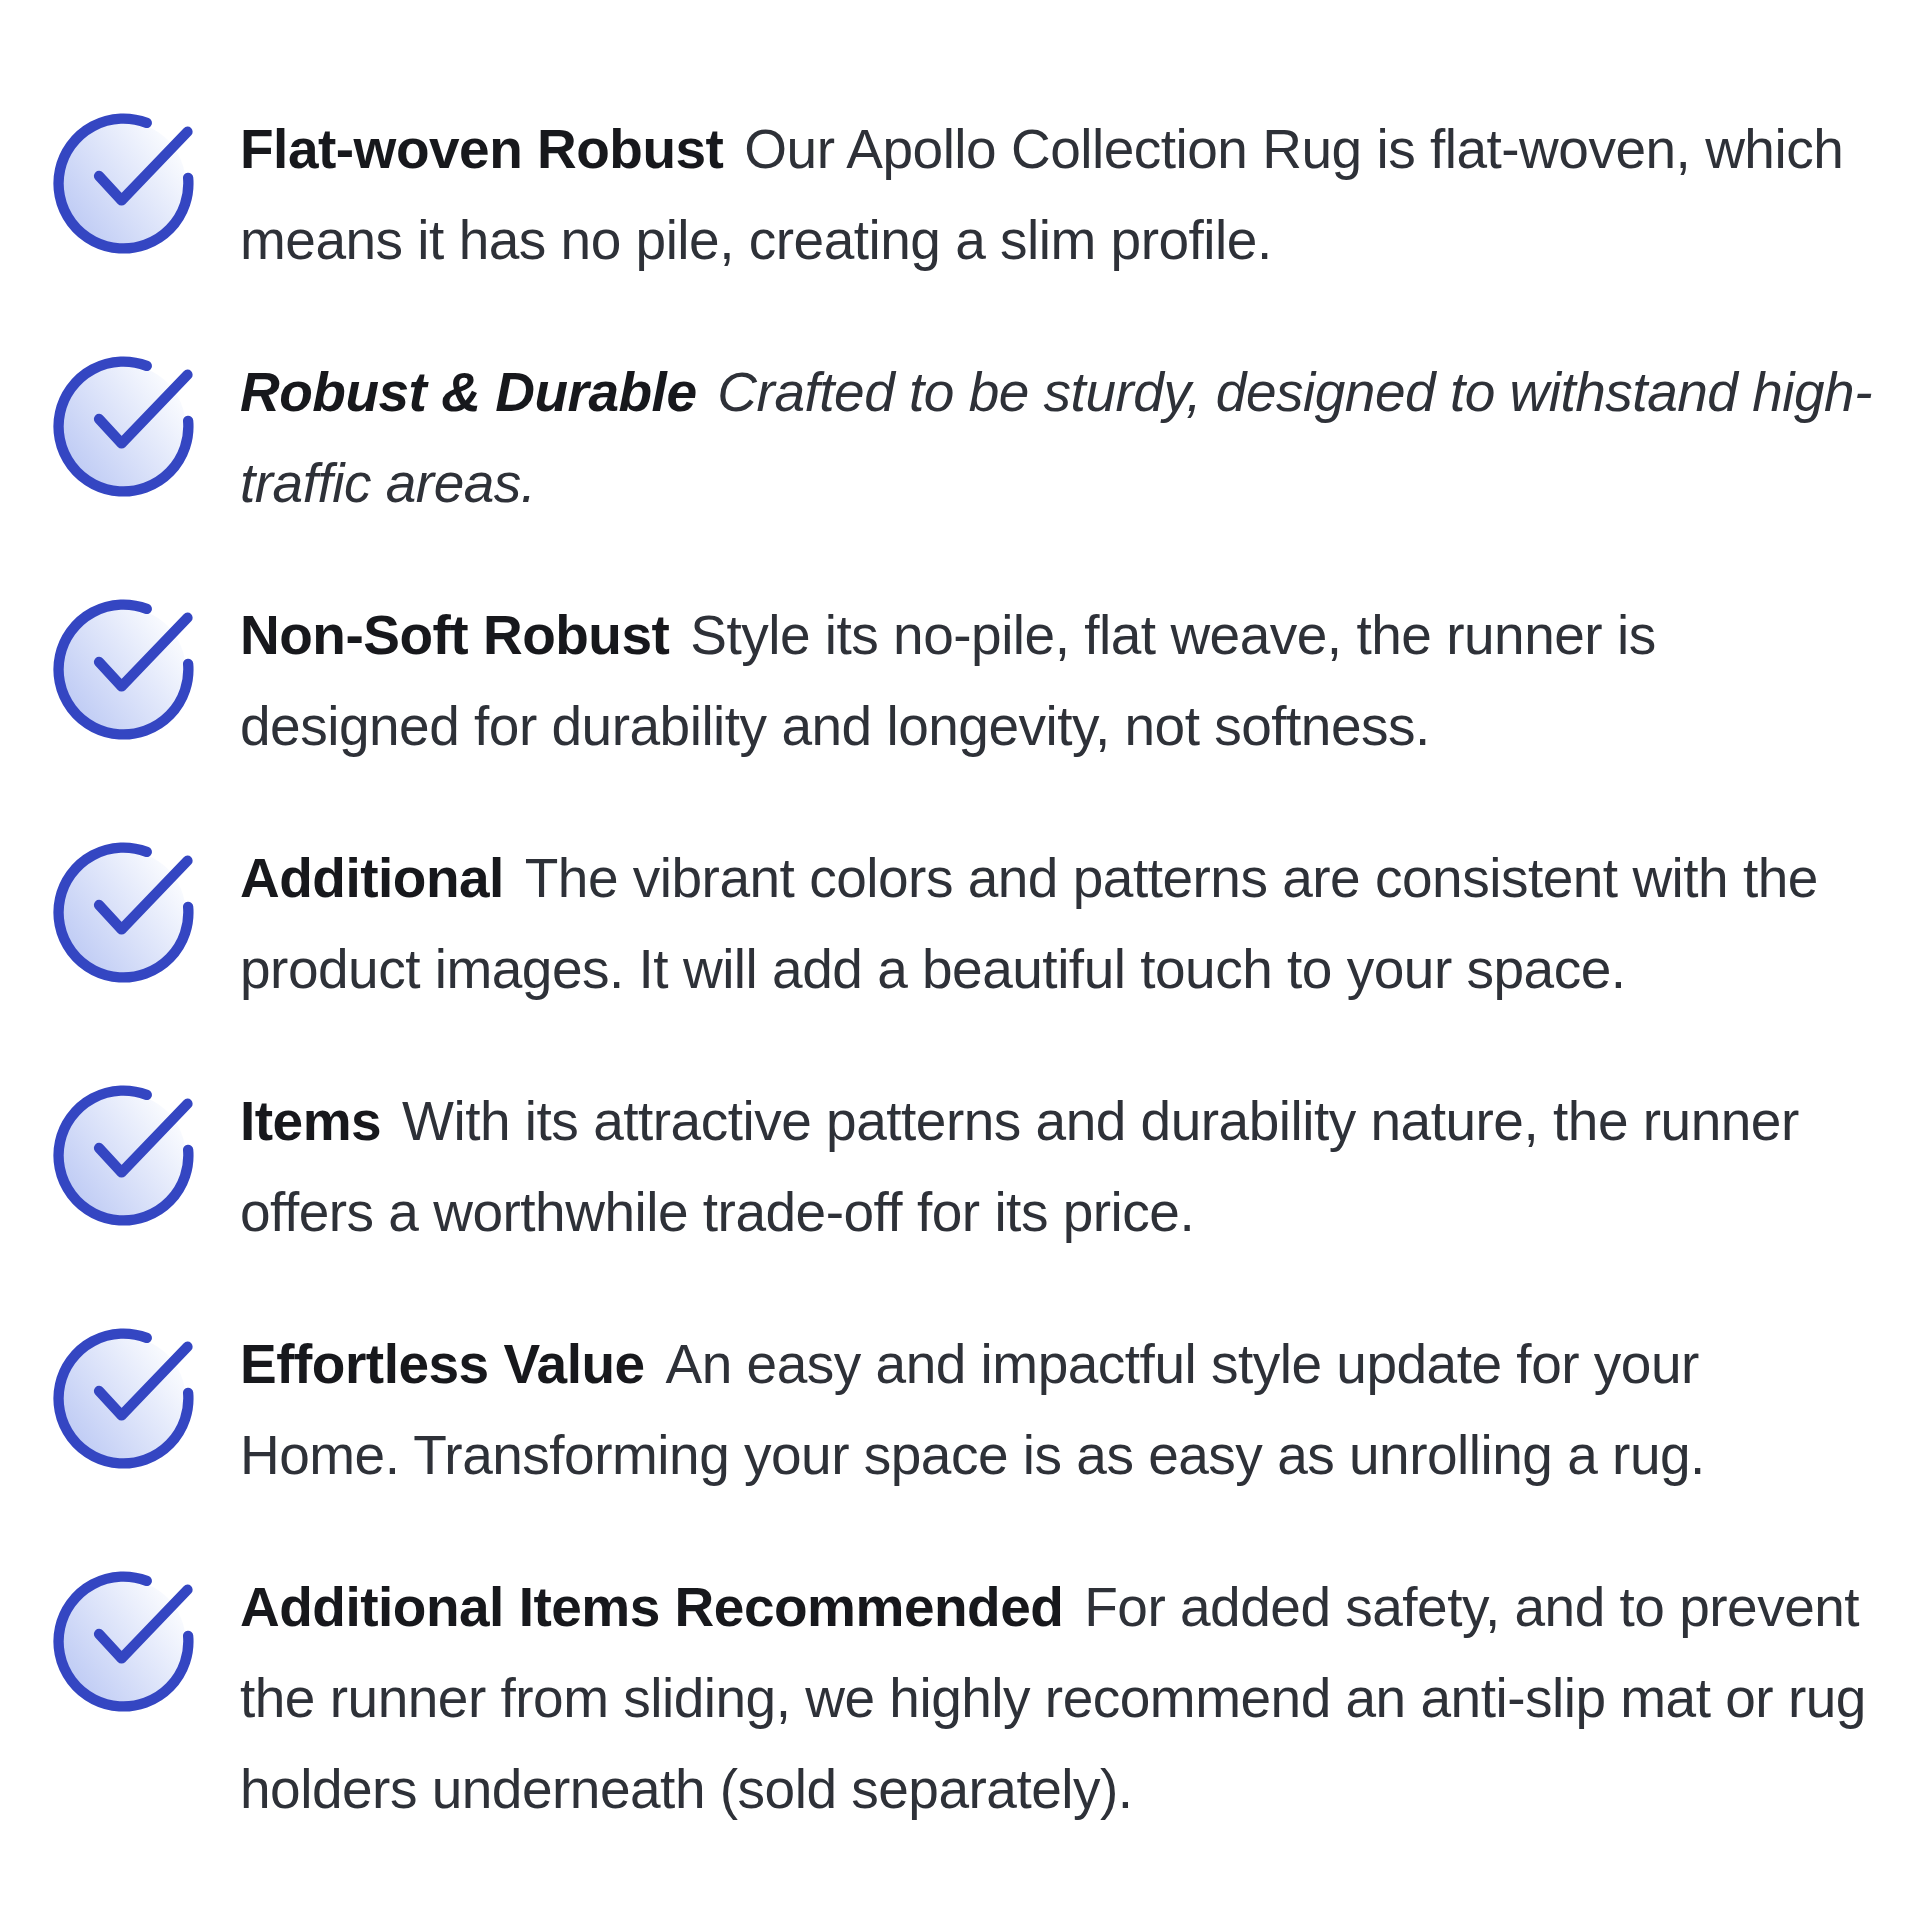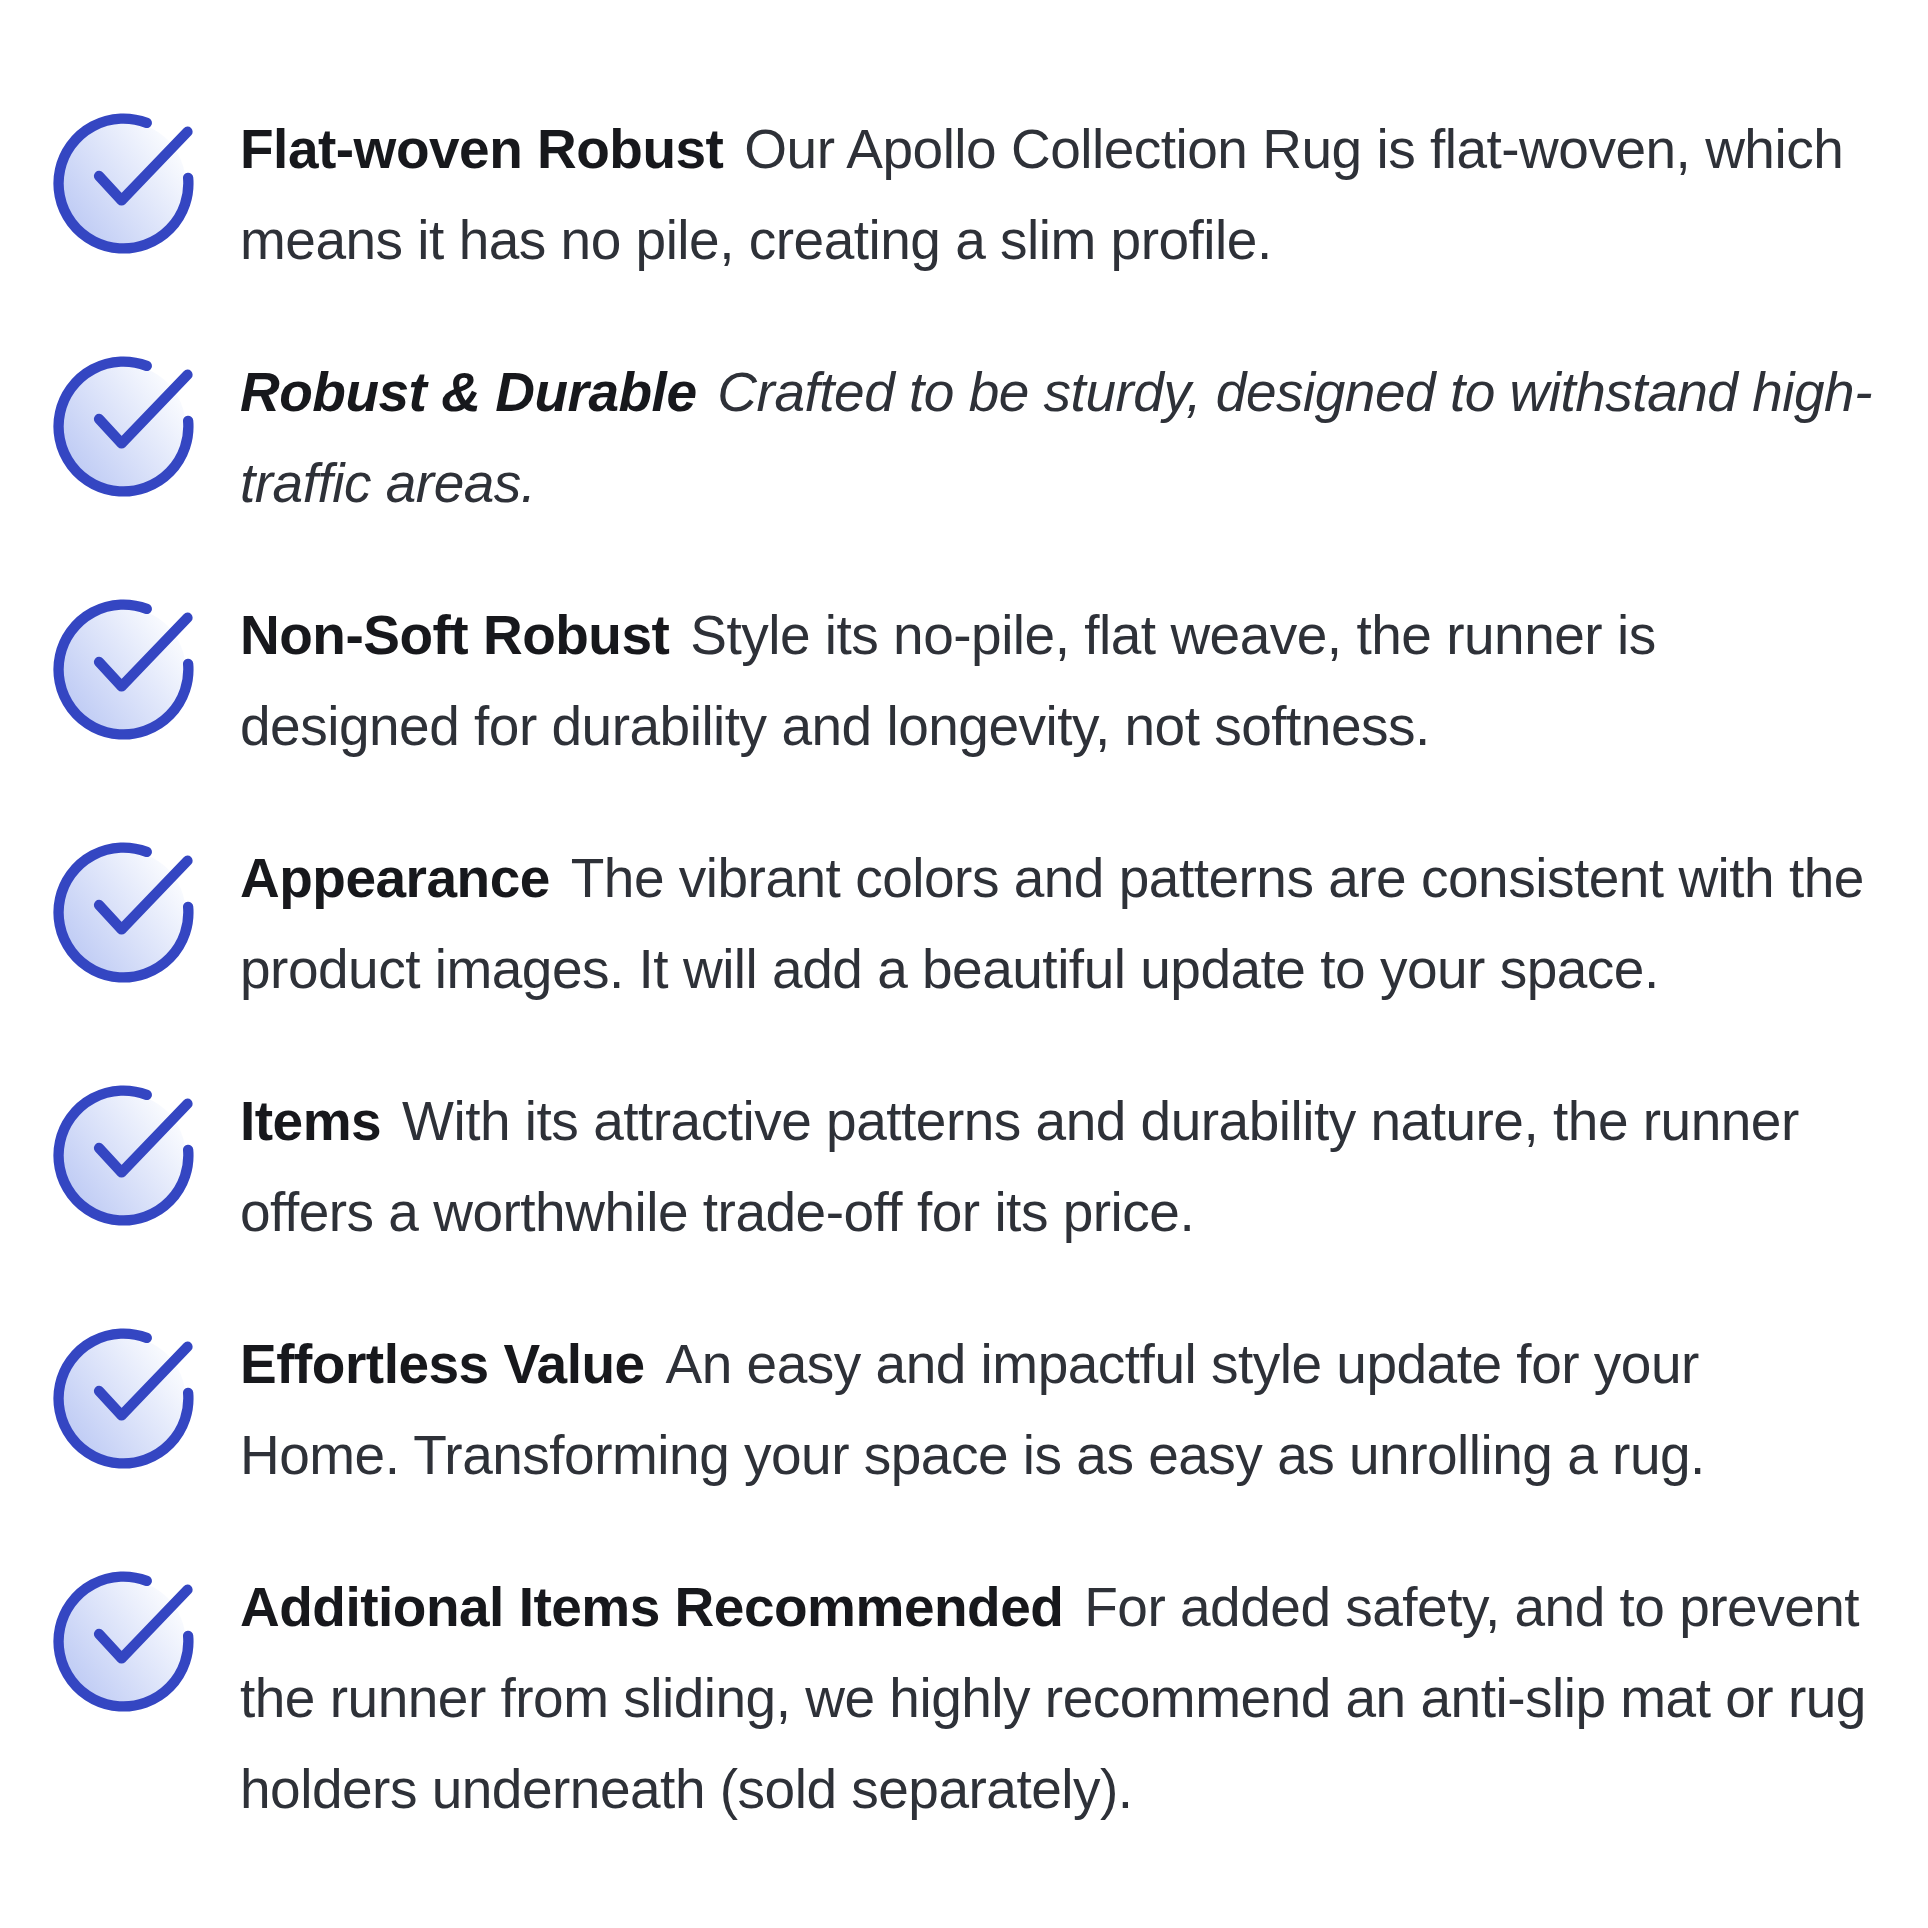--- a/index.html
+++ b/index.html
@@ -94,21 +94,21 @@
     </p>
   </div>
 
   <div class="feature-item">
     <svg class="check-icon" viewBox="0 0 152 152">
       <circle cx="76" cy="76" r="66" fill="url(#chk-grad)"></circle>
       <path class="ring" d="M 100.7 11.6 A 69 69 0 1 0 144.7 70" fill="none" stroke-width="11" stroke-linecap="round" stroke="#3446c2"></path>
       <path class="tick" d="M 50 68 L 74 94 L 144 21" fill="none" stroke-width="11" stroke-linecap="round" stroke-linejoin="round" stroke="#3446c2"></path>
     </svg>
     <p class="feature-text" style="margin:0;">
-      <span class="feature-title">Appearance</span><span class="feature-description">The vibrant colors and patterns are consistent with the product images. It will add a beautiful update to your space.</span>
+      <span class="feature-title">Additional</span><span class="feature-description">The vibrant colors and patterns are consistent with the product images. It will add a beautiful touch to your space.</span>
     </p>
   </div>
 
   <div class="feature-item">
     <svg class="check-icon" viewBox="0 0 152 152">
       <circle cx="76" cy="76" r="66" fill="url(#chk-grad)"></circle>
       <path class="ring" d="M 100.7 11.6 A 69 69 0 1 0 144.7 70" fill="none" stroke-width="11" stroke-linecap="round" stroke="#3446c2"></path>
       <path class="tick" d="M 50 68 L 74 94 L 144 21" fill="none" stroke-width="11" stroke-linecap="round" stroke-linejoin="round" stroke="#3446c2"></path>
     </svg>
     <p class="feature-text" style="margin:0;">

